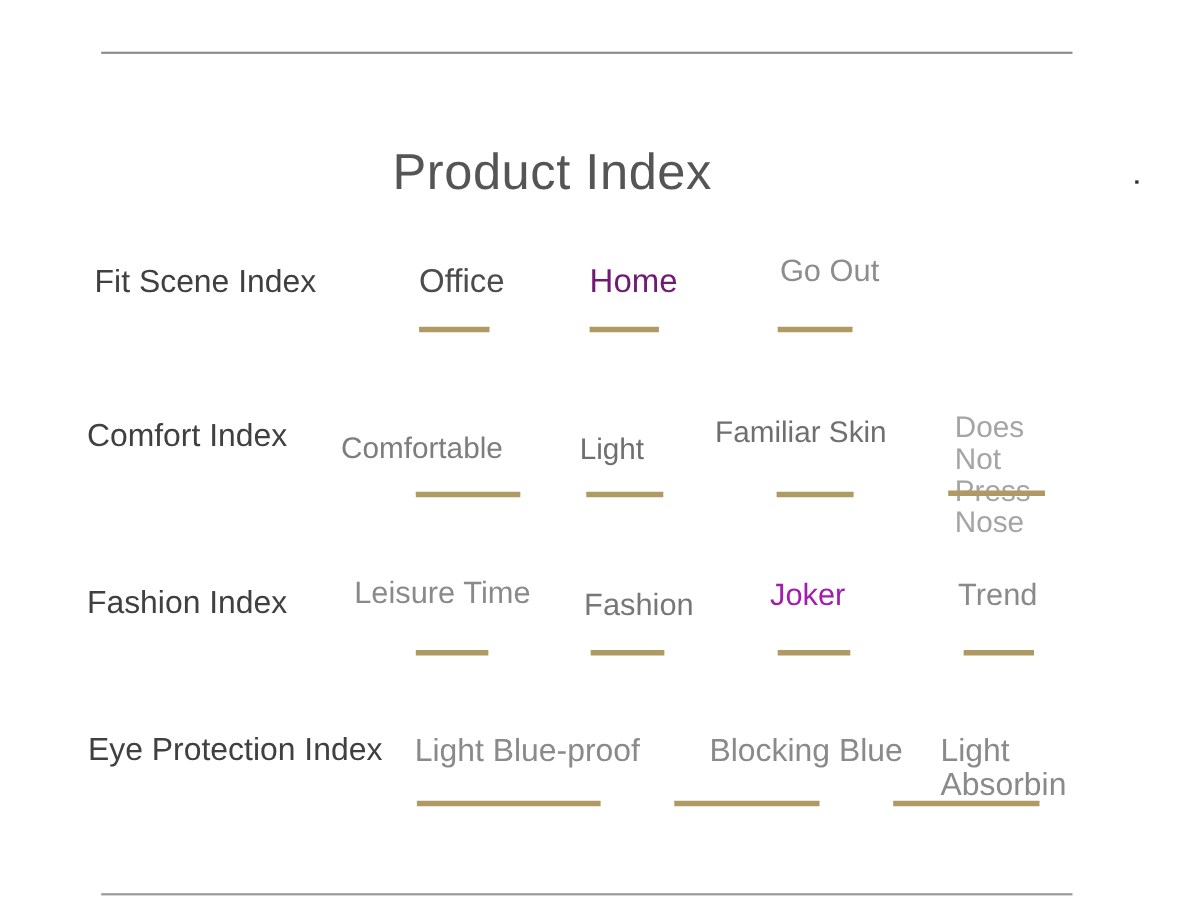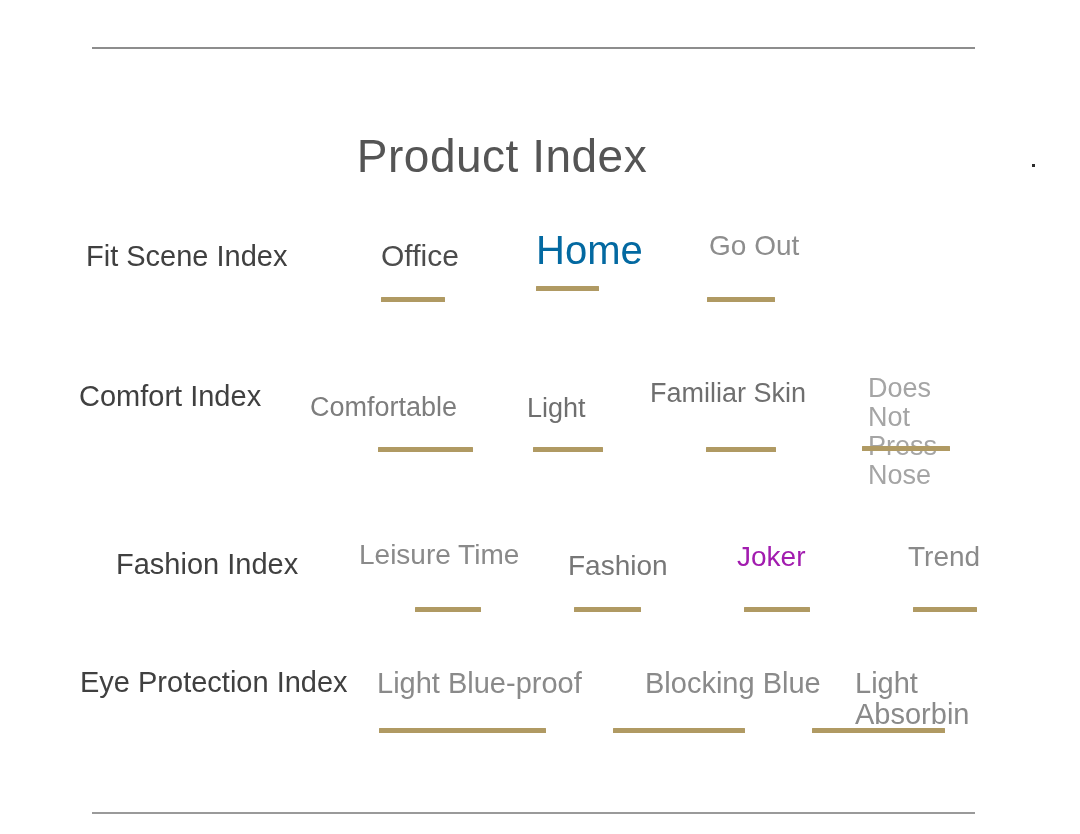--- a/index.html
+++ b/index.html
@@ -59,21 +59,21 @@
 
   
   .row {
     position: absolute;
     left: 0;
     width: 928px;
     height: 120px;
   }
   .row-1 { top: 210px; }
   .row-2 { top: 352px; }
-  .row-3 { top: 520px; margin-left: 37px; }
+  .row-3 { top: 504px; }
   .row-4 { top: 640px; }
 
   .row-label {
     position: absolute;
     font-size: 29px;
     color: #404040;
     white-space: nowrap;
     line-height: 1;
   }
 
@@ -106,21 +106,21 @@
   <div class="speck"></div>
 
   <div class="row row-1">
     <div class="row-label" style="left:86px; top:32px; font-size:29px;">Fit Scene Index</div>
 
     <div class="tag" style="left:381px; top:30px; font-size:30px; color:#4c4c4c;">
       <span class="tag-text">Office</span>
       <span class="tag-underline" style="left:0px; top:57px; width:64px;"></span>
     </div>
 
-    <div class="tag" style="left:536px; top:19px; font-size:40px; color:#0369a1;">
+    <div class="tag" style="left:536px; top:30px; font-size:30px; color:#701a75;">
       <span class="tag-text">Home</span>
       <span class="tag-underline" style="left:0px; top:57px; width:63px;"></span>
     </div>
 
     <div class="tag" style="left:709px; top:21px; font-size:28px; color:#8d8d8d;">
       <span class="tag-text">Go Out</span>
       <span class="tag-underline" style="left:-2px; top:66px; width:68px;"></span>
     </div>
   </div>
 

